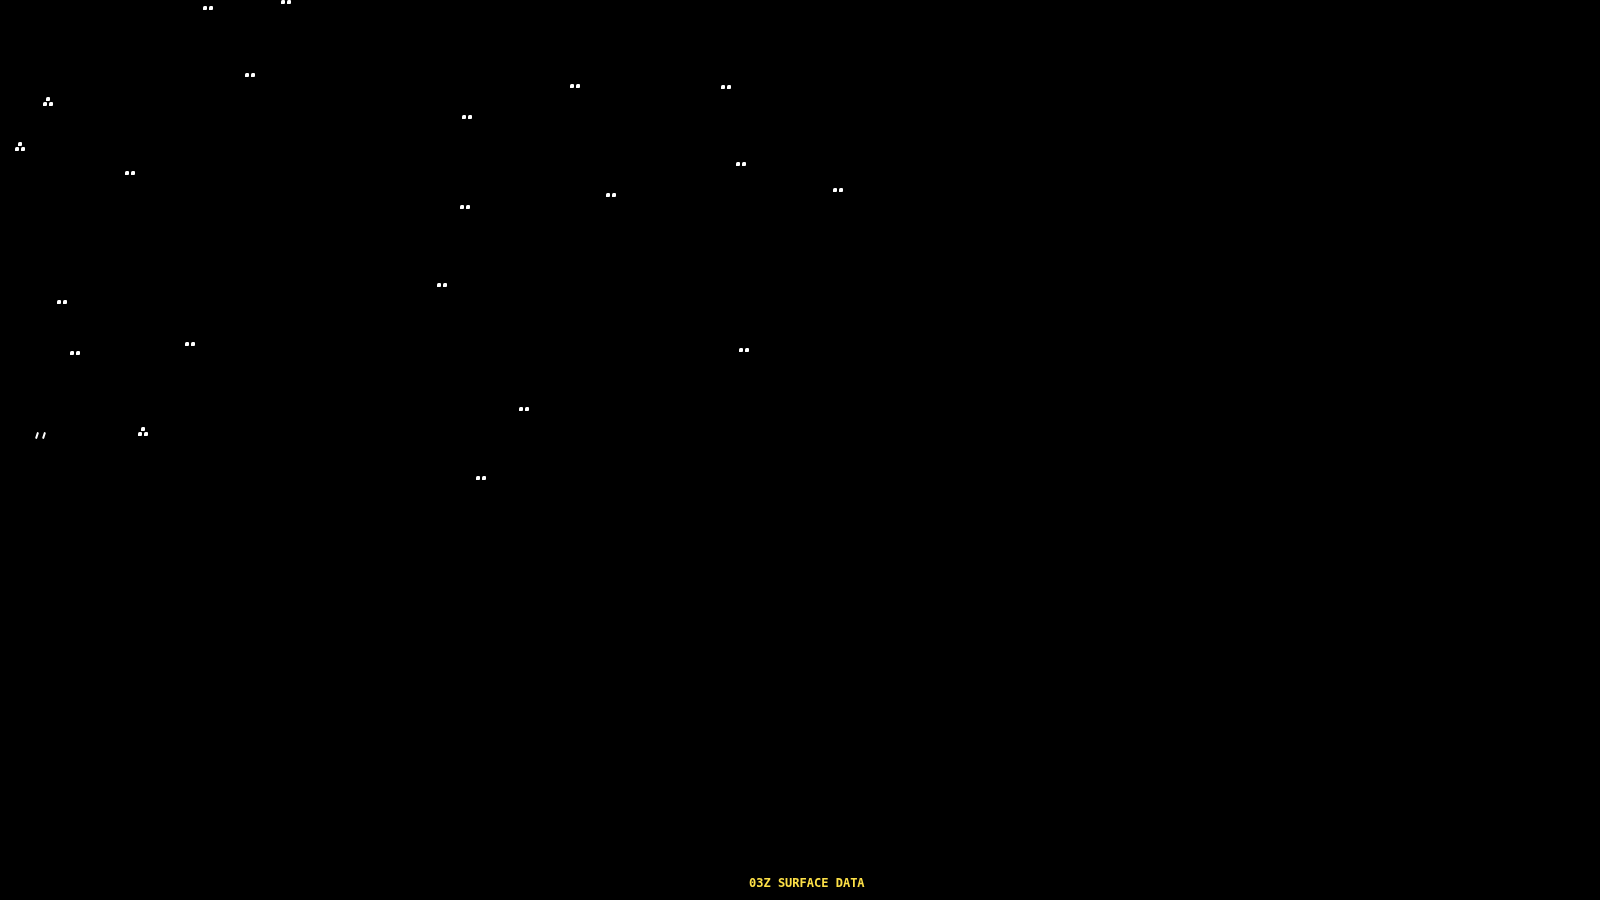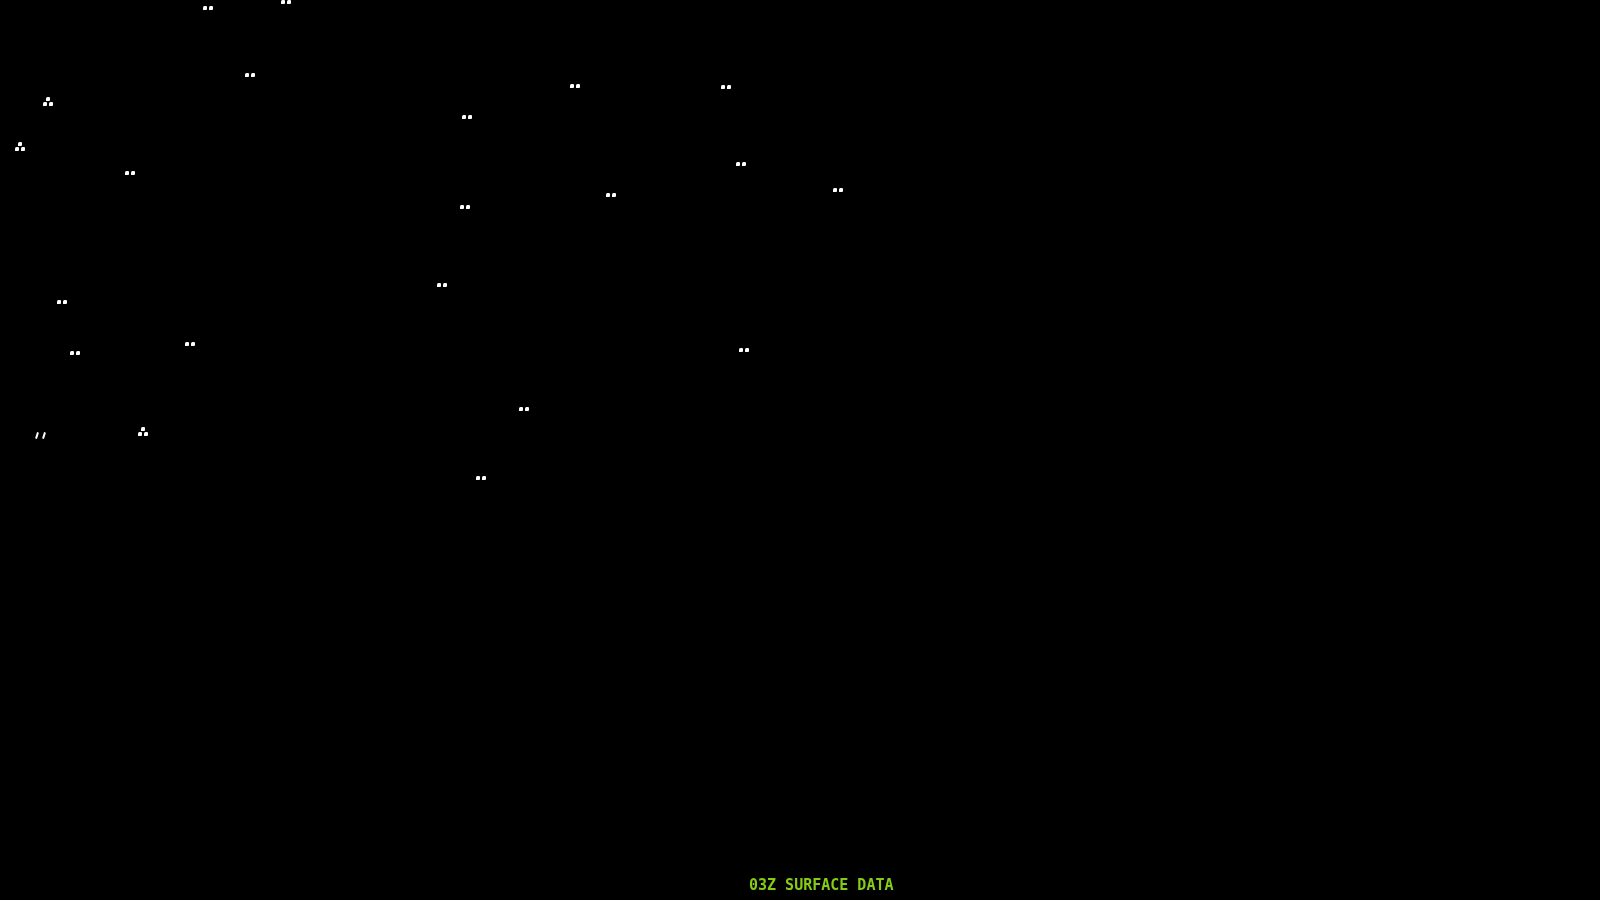--- a/index.html
+++ b/index.html
@@ -42,23 +42,23 @@
     background: #ffffff;
     border-radius: 1px;
     transform: rotate(18deg);
   }
   .slash-pair .slash.s1 { left: -5px; top: -3px; }
   .slash-pair .slash.s2 { left:  2px; top: -3px; }
   .footer-label {
     position: absolute;
     left: 749px;
     top: 876px;
-    color: #84cc16;
+    color: #fde047;
     font-family: "DejaVu Sans Mono", "Liberation Mono", monospace;
-    font-size: 15px;
+    font-size: 12px;
     font-weight: bold;
     letter-spacing: 0px;
     white-space: pre;
   }
 </style>
 </head>
 <body>
 
 <div class="stage">
   <div id="symbol-layer">

